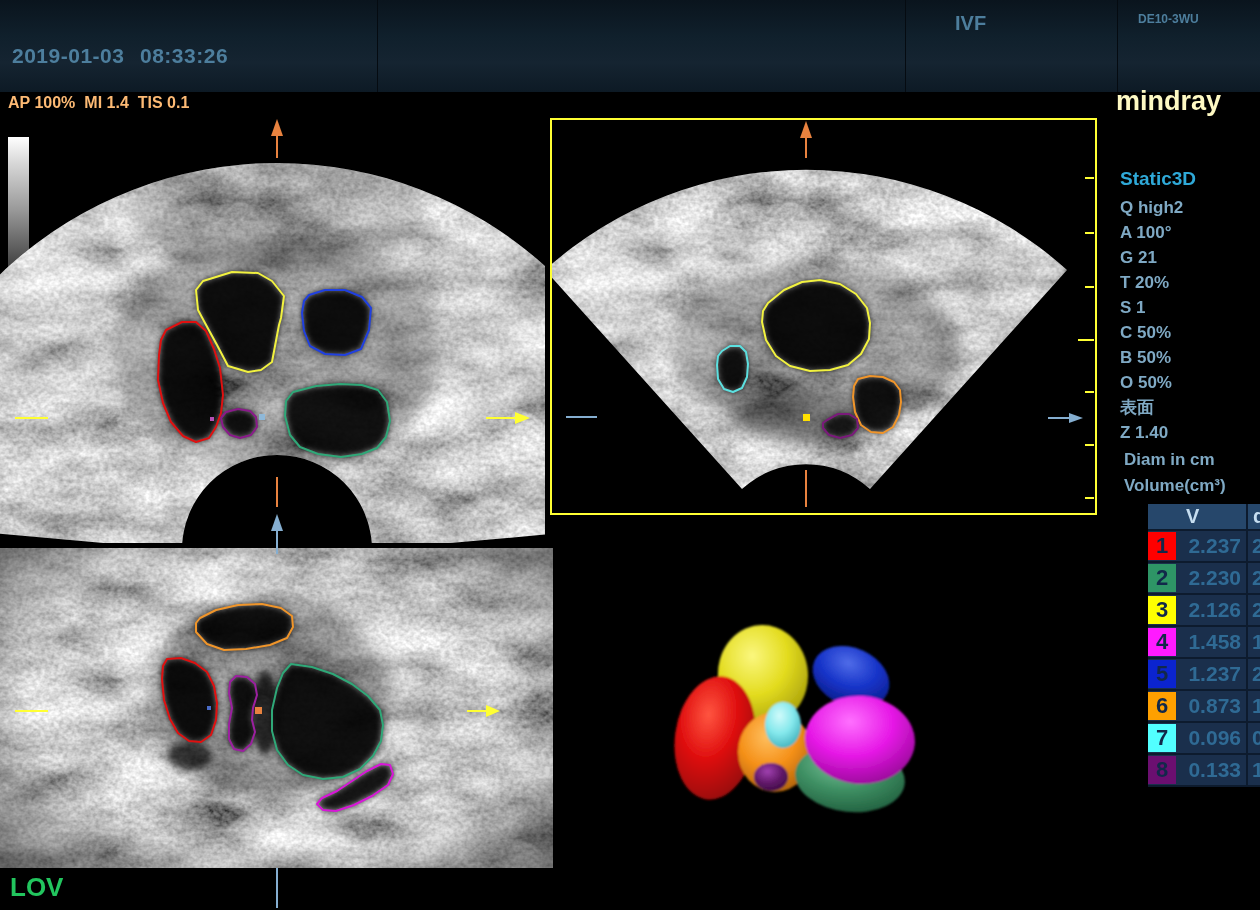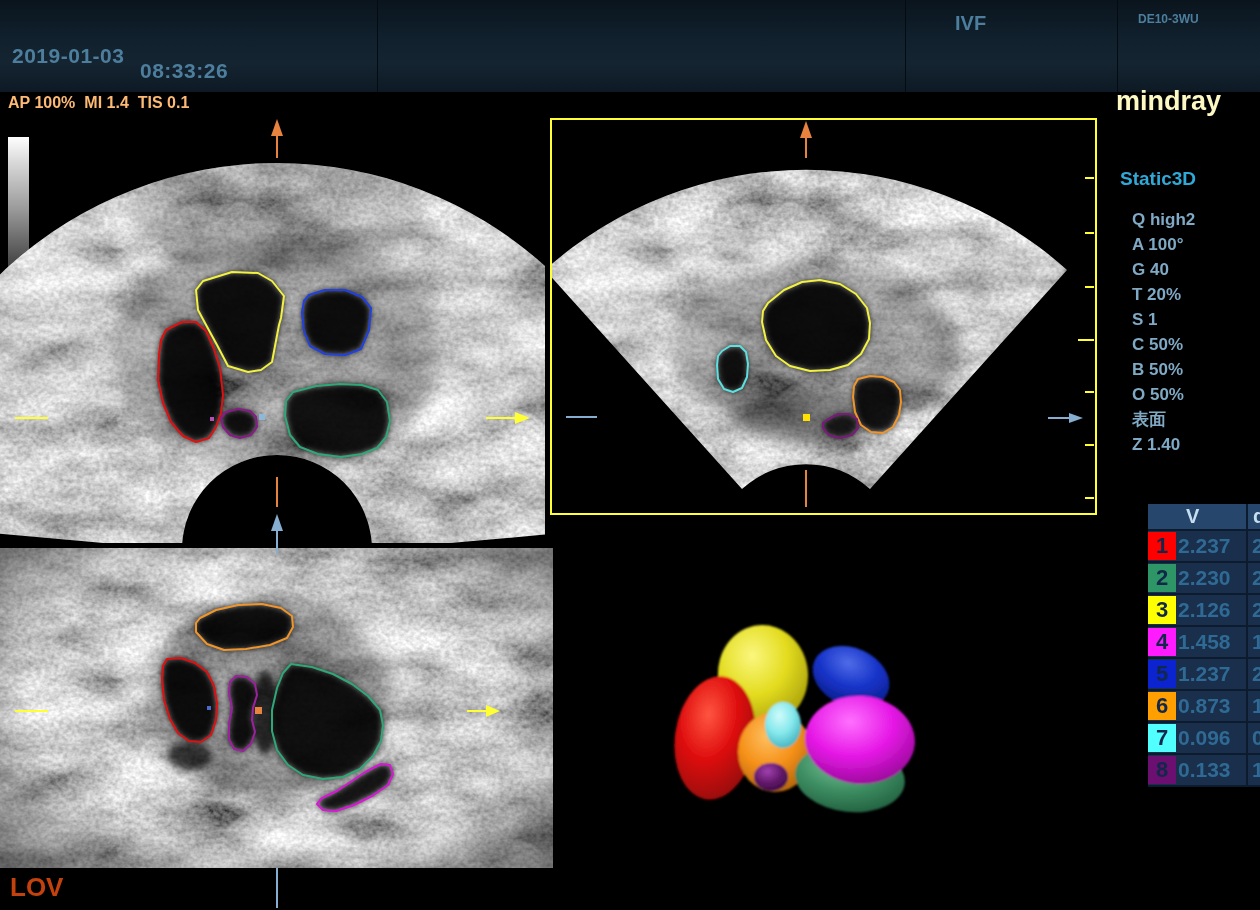--- a/index.html
+++ b/index.html
@@ -5,21 +5,21 @@
   html,body{margin:0;padding:0;background:#000;}
   body{width:1260px;height:910px;overflow:hidden;font-family:"Liberation Sans",sans-serif;-webkit-font-smoothing:antialiased;}
   .screen{position:relative;width:1260px;height:910px;background:#000;overflow:hidden;}
 
   
   .topbar{position:absolute;left:0;top:0;width:1260px;height:92px;
     background:linear-gradient(180deg,#0a141d 0%,#10202c 40%,#152431 68%,#0d1a25 100%);}
   .hd-div{position:absolute;top:0;width:1px;height:92px;background:#050b11;}
   .hd-div.d1{left:377px}.hd-div.d2{left:905px}.hd-div.d3{left:1117px}
   .hd-date{position:absolute;left:12px;top:44px;font-size:21px;font-weight:bold;color:#4d7e9d;letter-spacing:.5px;}
-  .hd-time{position:absolute;left:140px;top:44px;font-size:21px;font-weight:bold;color:#4d7e9d;letter-spacing:.5px;margin-top:15px;}
+  .hd-time{position:absolute;left:140px;top:44px;font-size:21px;font-weight:bold;color:#4d7e9d;letter-spacing:.5px;}
   .hd-exam{position:absolute;left:955px;top:12px;font-size:20px;font-weight:bold;color:#4d7e9d;}
   .hd-probe{position:absolute;left:1138px;top:12px;font-size:12px;font-weight:bold;color:#4d7e9d;}
 
   .acoustic{position:absolute;left:8px;top:94px;font-size:16px;font-weight:bold;color:#fdba74;white-space:nowrap;}
   .acoustic span{margin-right:9px;}
   .brand{position:absolute;left:1116px;top:86px;font-size:27px;font-weight:bold;color:#fef9c3;letter-spacing:0;}
 
   .graybar{position:absolute;left:8px;top:137px;width:21px;height:172px;
     background:linear-gradient(180deg,#ffffff 0%,#d8d8d8 15%,#9a9a9a 42%,#4a4a4a 72%,#000 100%);}
 
@@ -30,39 +30,39 @@
   #qbl{left:0;top:548px;width:553px;height:320px;}
   #qbr{left:560px;top:540px;width:580px;height:370px;}
   .q svg{display:block;width:100%;height:100%;}
   .ct{fill:none;stroke-width:2;stroke-linejoin:round;}
 
   .overlay{position:absolute;left:0;top:0;width:1260px;height:910px;pointer-events:none;z-index:50;}
 
   
   .params{position:absolute;left:1120px;top:168px;width:138px;}
   .mode{font-size:19px;font-weight:bold;color:#2fa9d8;height:27px;}
-  .plist{list-style:none;margin:12px;padding:0;}
+  .plist{list-style:none;margin:0;padding:0;}
   .plist li{font-size:17px;font-weight:bold;color:#7fa9c4;height:25px;line-height:25px;white-space:nowrap;}
   .units{margin-top:2px;}
   .units div{font-size:17px;font-weight:bold;color:#7fa9c4;height:26px;line-height:26px;padding-left:4px;white-space:nowrap;}
 
   
   .ftable{position:absolute;left:1148px;top:504px;width:170px;z-index:40;}
   .fhead{display:flex;height:25px;background:#26476b;border-bottom:2px solid #0d1b2e;}
   .fh-sw{width:30px;}
   .fh-v{width:68px;color:#c6def0;font-size:20px;font-weight:bold;line-height:25px;padding-left:8px;box-sizing:border-box;}
   .fh-d{width:70px;color:#c6def0;font-size:20px;font-weight:bold;line-height:25px;padding-left:5px;box-sizing:border-box;border-left:2px solid #0d1b2e;}
   .frow{display:flex;height:30px;background:#1a2f4c;border-bottom:2px solid #0d1b2e;position:relative;}
   .sw{width:30px;position:relative;}
   .sw-box{position:absolute;left:0;top:1px;width:28px;height:28px;display:flex;align-items:center;justify-content:center;
     font-size:22px;font-weight:bold;color:#12284a;}
-  .cv{width:68px;text-align:left;padding-right:5px;line-height:30px;font-size:21px;font-weight:bold;color:#2f6a94;box-sizing:border-box;}
+  .cv{width:68px;text-align:right;padding-right:5px;line-height:30px;font-size:21px;font-weight:bold;color:#2f6a94;box-sizing:border-box;}
   .cd{width:70px;padding-left:4px;line-height:30px;font-size:21px;font-weight:bold;color:#2f6a94;box-sizing:border-box;border-left:2px solid #0d1b2e;}
 
-  .lov{position:absolute;left:10px;top:872px;font-size:26px;font-weight:bold;color:#c2410c;z-index:40;}
+  .lov{position:absolute;left:10px;top:872px;font-size:26px;font-weight:bold;color:#22c55e;z-index:40;}
 </style>
 </head>
 <body>
 
 <div class="screen">
 
   <svg width="0" height="0" style="position:absolute" aria-hidden="true">
     <defs>
       <filter id="usTex" x="-10%" y="-10%" width="120%" height="120%">
         <feTurbulence type="fractalNoise" baseFrequency="0.012 0.028" numOctaves="5" seed="8" result="c"></feTurbulence>
@@ -291,29 +291,33 @@
       <line x1="277" y1="868" x2="277" y2="908" stroke="#85aed0" stroke-width="2"></line>
     </g>
   </svg>
 
   <aside class="params">
     <div class="mode">Static3D</div>
     <ul class="plist">
 
     <li class="param">Q high2</li>
         <li class="param">A 100°</li>
-        <li class="param">G 40</li>
+        <li class="param">G 21</li>
         <li class="param">T 20%</li>
         <li class="param">S 1</li>
         <li class="param">C 50%</li>
         <li class="param">B 50%</li>
         <li class="param">O 50%</li>
         <li class="param">表面</li>
         <li class="param">Z 1.40</li>
       </ul>
+    <div class="units">
+      <div>Diam in cm</div>
+      <div>Volume(cm³)</div>
+    </div>
   </aside>
 
   <div class="ftable">
     <div class="fhead">
       <div class="fh-sw"></div>
       <div class="fh-v">V</div>
       <div class="fh-d">d</div>
     </div>
     <div class="rows">
 

